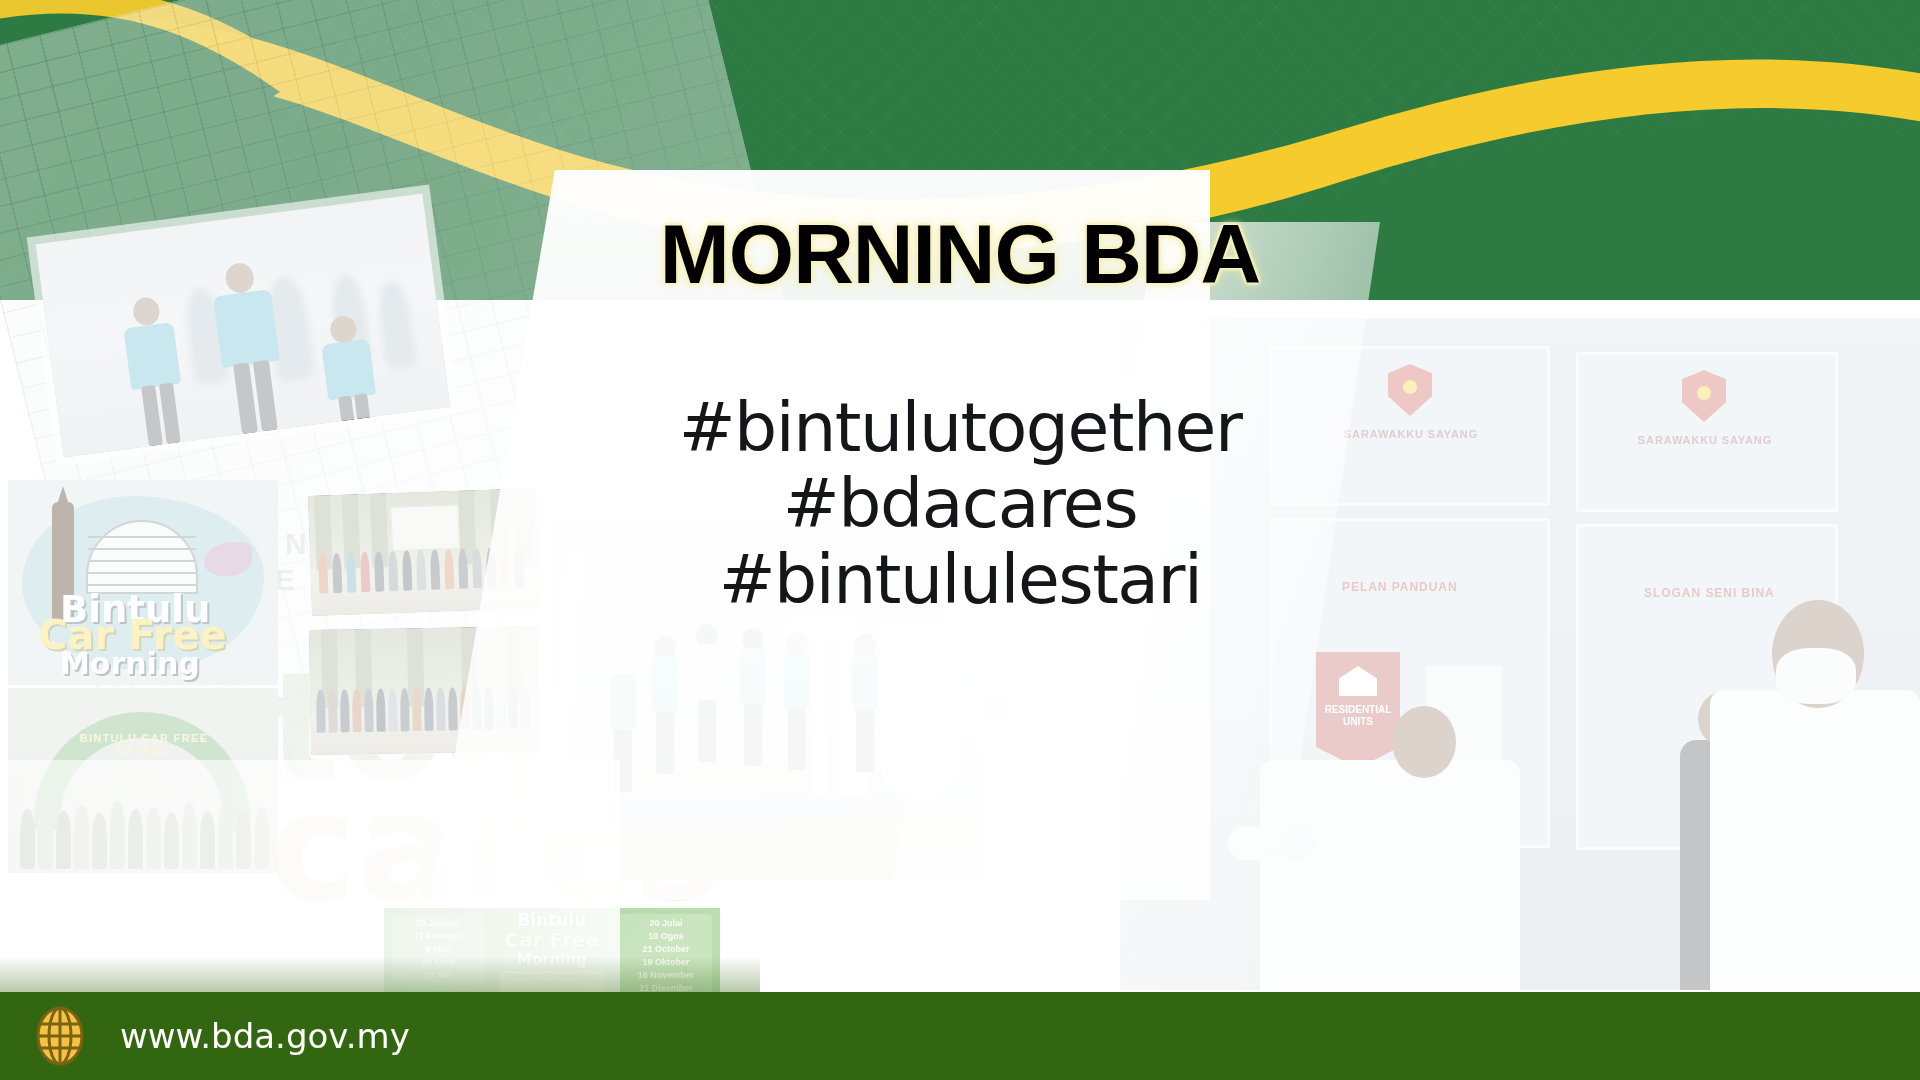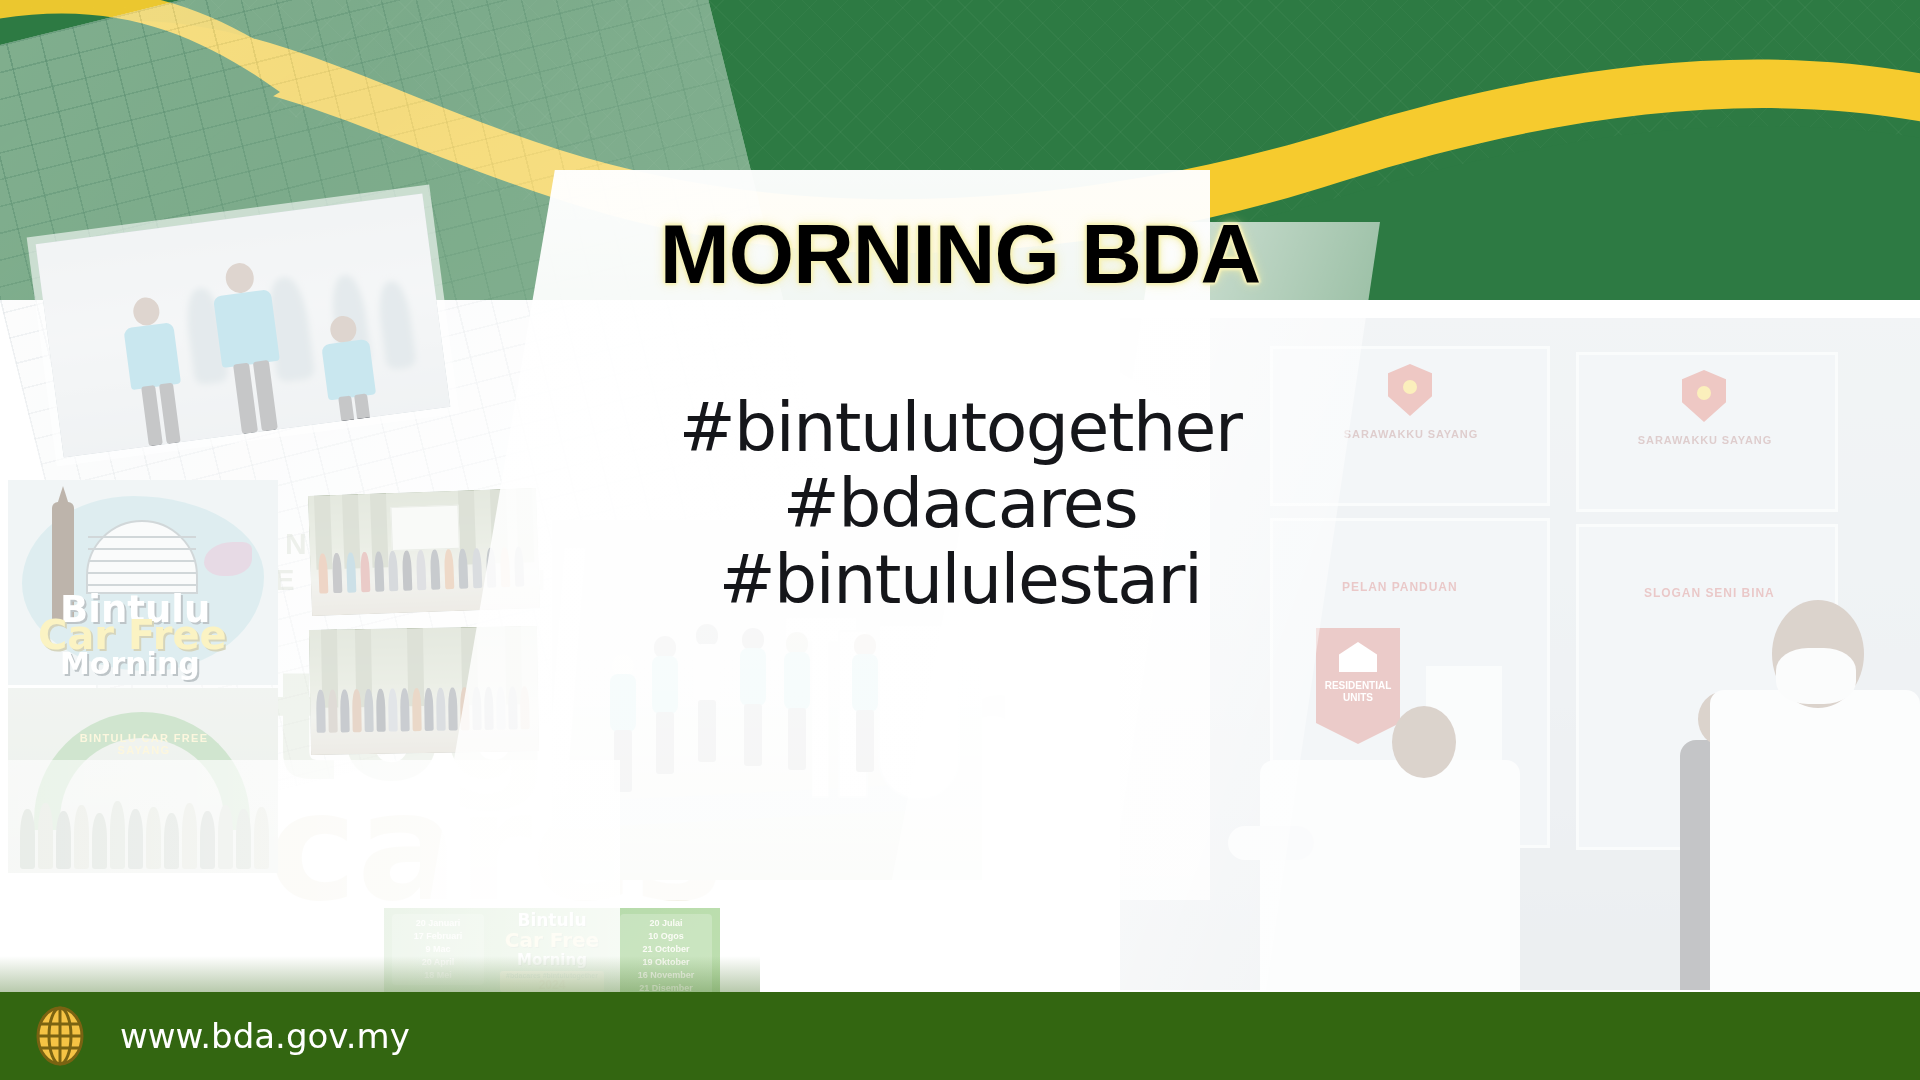--- a/index.html
+++ b/index.html
@@ -404,21 +404,21 @@
     <div class="crest" style="left:268px;top:46px;">
         <i></i>
       </div>
     <div class="crest" style="left:562px;top:52px;">
         <i></i>
       </div>
     <div class="bl" style="left:206px;top:110px;width:170px;text-align:center;">SARAWAKKU SAYANG</div>
     <div class="bl" style="left:500px;top:116px;width:170px;text-align:center;">SARAWAKKU SAYANG</div>
     <div class="bl" style="left:222px;top:262px;color:#b23c3c;font-size:12px;">PELAN PANDUAN</div>
     <div class="bl" style="left:524px;top:268px;color:#b23c3c;font-size:12px;">SLOGAN SENI BINA</div>
-    <div class="rtag" style="left:196px;top:310px;">
+    <div class="rtag" style="left:196px;top:334px;">
       <div class="hs"></div>
       <span>RESIDENTIAL UNITS</span>
     </div>
     <div class="board" style="left:306px;top:348px;width:76px;height:120px;background:#eef2f5;"></div>
     <div class="cameraman" style="left:560px;width:84px;height:250px;"></div>
     <div class="of-head" style="left:578px;top:374px;width:48px;height:54px;"></div>
     <div class="officer" style="left:100px;width:330px;height:290px;">
       <div class="of-shirt" style="left:40px;width:260px;height:230px;"></div>
       <div class="of-head" style="left:172px;bottom:212px;width:64px;height:72px;"></div>
       <div class="of-shirt" style="left:8px;bottom:130px;width:86px;height:34px;

